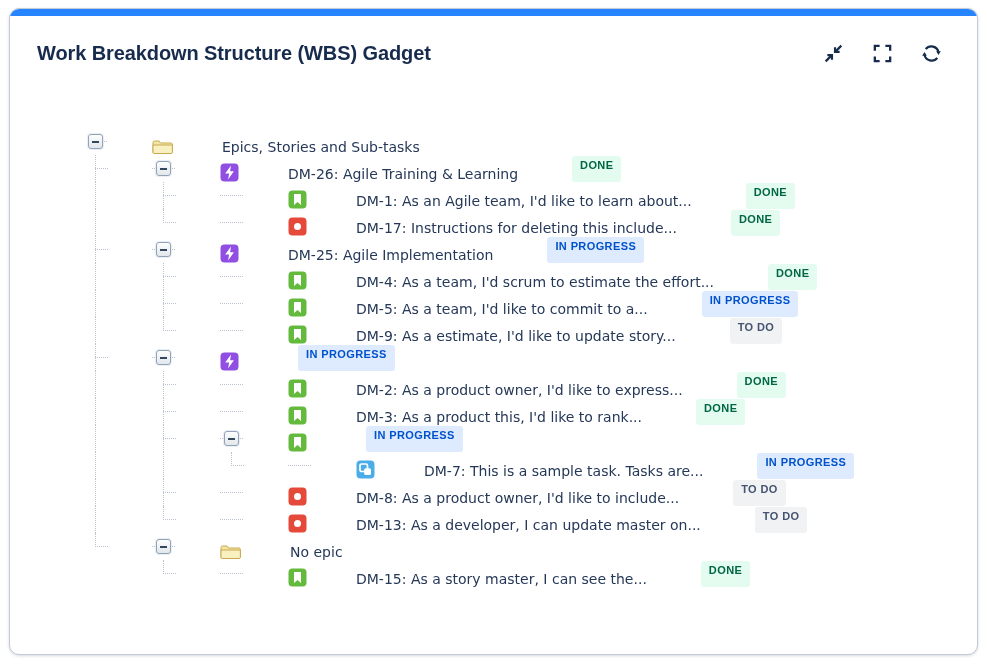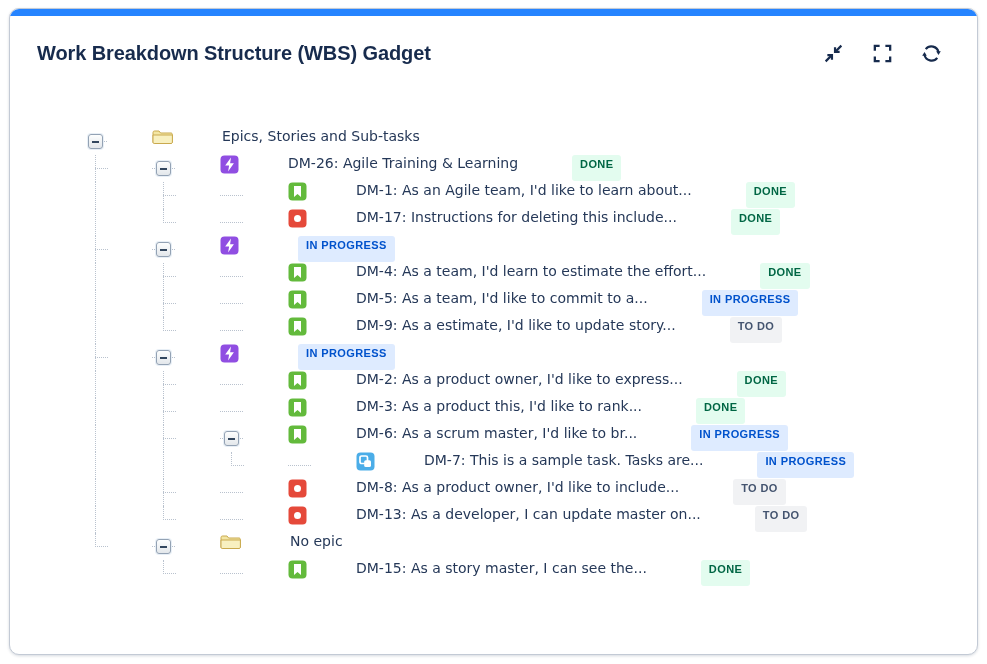--- a/index.html
+++ b/index.html
@@ -17,21 +17,21 @@
   .header { display: flex; align-items: center; padding: 22px 34px 0 27px; }
   .title {
     flex: 1; font-size: 20px; font-weight: 700; color: #172B4D;
     font-family: "Liberation Sans", sans-serif; letter-spacing: -0.1px; line-height: 30px;
   }
   .actions { display: flex; align-items: center; gap: 26px; }
   .icon-btn { background: none; border: none; padding: 0; cursor: pointer; height: 23px; }
   .icon-btn svg { display: block; }
 
   .tree { margin: 60px 0 0 74px; font-family: "DejaVu Sans", sans-serif; }
-  .row { display: flex; align-items: flex-start; height: 27px; white-space: nowrap; gap: 44px; }
+  .row { display: flex; align-items: flex-end; height: 27px; white-space: nowrap; gap: 44px; }
 
   .cell { position: relative; width: 24px; height: 27px; flex: none; }
   .cell.vline::before {
     content: ""; position: absolute; left: 11px; top: 0; bottom: 0;
     border-left: 1px dotted #B9C2CE;
   }
   .cell.branch::before {
     content: ""; position: absolute; left: 11px; top: 0; height: 100%;
     border-left: 1px dotted #B9C2CE;
   }
@@ -166,33 +166,34 @@
         <span class="cell branch"></span>
         <span class="cell slot">
           <span class="expander"></span>
         </span>
         <span class="type-icon">
           <svg width="19" height="19" viewBox="0 0 19 19">
             <rect x="0.5" y="0.5" width="18" height="18" rx="4" fill="#904EE2"></rect>
             <path d="M11 2.4 L5.2 10.4 H9.1 L8.1 16.6 L13.9 8.3 H10.1 Z" fill="#fff"></path>
           </svg>
         </span>
-        <span class="badge" style="background: rgb(222, 235, 255); color: rgb(0, 82, 204);">IN PROGRESS</span>
-      </div>
-      <div class="row depth2">
-        <span class="cell vline"></span>
-        <span class="cell branch"></span>
-        <span class="cell slot"></span>
-        <span class="type-icon">
-          <svg width="19" height="19" viewBox="0 0 19 19">
-            <rect x="0.5" y="0.5" width="18" height="18" rx="4" fill="#63BA3C"></rect>
-            <path d="M6 4 h7 v11 l-3.5 -3 -3.5 3 Z" fill="#fff"></path>
-          </svg>
-        </span>
-        <span class="label">DM-4: As a team, I'd learn to estimate the effort...</span>
+        <span class="label">DM-25: Agile Implementation</span>
+        <span class="badge" style="background: rgb(222, 235, 255); color: rgb(0, 82, 204);">IN PROGRESS</span>
+      </div>
+      <div class="row depth2">
+        <span class="cell vline"></span>
+        <span class="cell branch"></span>
+        <span class="cell slot"></span>
+        <span class="type-icon">
+          <svg width="19" height="19" viewBox="0 0 19 19">
+            <rect x="0.5" y="0.5" width="18" height="18" rx="4" fill="#63BA3C"></rect>
+            <path d="M6 4 h7 v11 l-3.5 -3 -3.5 3 Z" fill="#fff"></path>
+          </svg>
+        </span>
+        <span class="label">DM-4: As a team, I'd scrum to estimate the effort...</span>
         <span class="badge" style="background: rgb(227, 252, 239); color: rgb(0, 102, 68);">DONE</span>
       </div>
       <div class="row depth2">
         <span class="cell vline"></span>
         <span class="cell branch"></span>
         <span class="cell slot"></span>
         <span class="type-icon">
           <svg width="19" height="19" viewBox="0 0 19 19">
             <rect x="0.5" y="0.5" width="18" height="18" rx="4" fill="#63BA3C"></rect>
             <path d="M6 4 h7 v11 l-3.5 -3 -3.5 3 Z" fill="#fff"></path>
@@ -258,21 +259,20 @@
         <span class="cell branch"></span>
         <span class="cell slot">
           <span class="expander"></span>
         </span>
         <span class="type-icon">
           <svg width="19" height="19" viewBox="0 0 19 19">
             <rect x="0.5" y="0.5" width="18" height="18" rx="4" fill="#63BA3C"></rect>
             <path d="M6 4 h7 v11 l-3.5 -3 -3.5 3 Z" fill="#fff"></path>
           </svg>
         </span>
-        <span class="label">DM-6: As a scrum master, I'd like to br...</span>
         <span class="badge" style="background: rgb(222, 235, 255); color: rgb(0, 82, 204);">IN PROGRESS</span>
       </div>
       <div class="row depth3">
         <span class="cell vline"></span>
         <span class="cell vline"></span>
         <span class="cell branch last"></span>
         <span class="cell slot"></span>
         <span class="type-icon">
           <svg width="19" height="19" viewBox="0 0 19 19">
             <rect x="0.5" y="0.5" width="18" height="18" rx="4" fill="#4BADE8"></rect>

